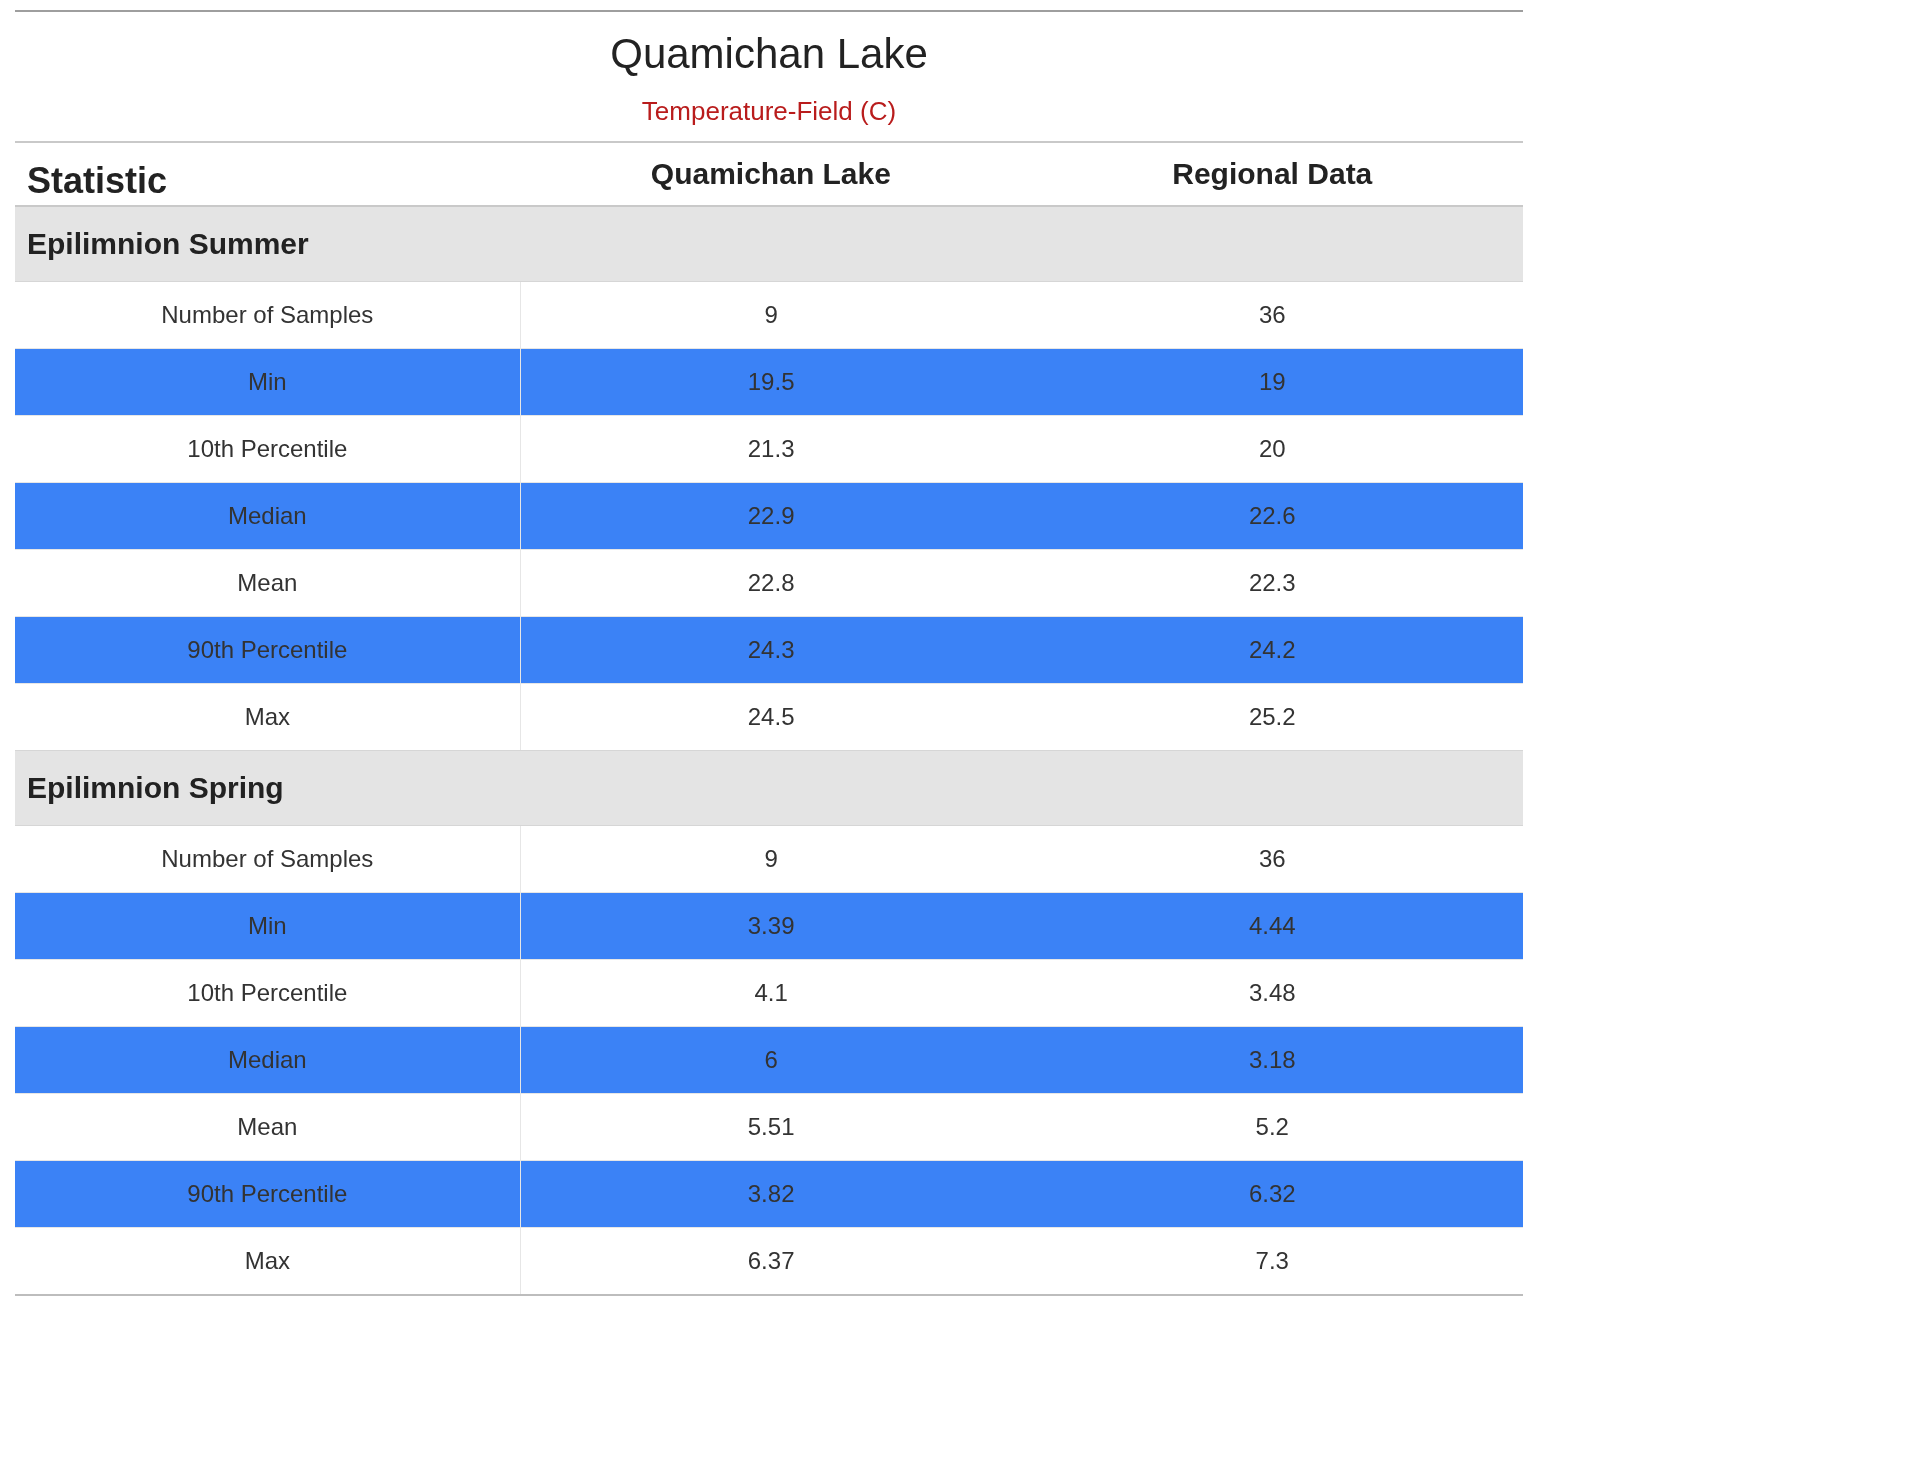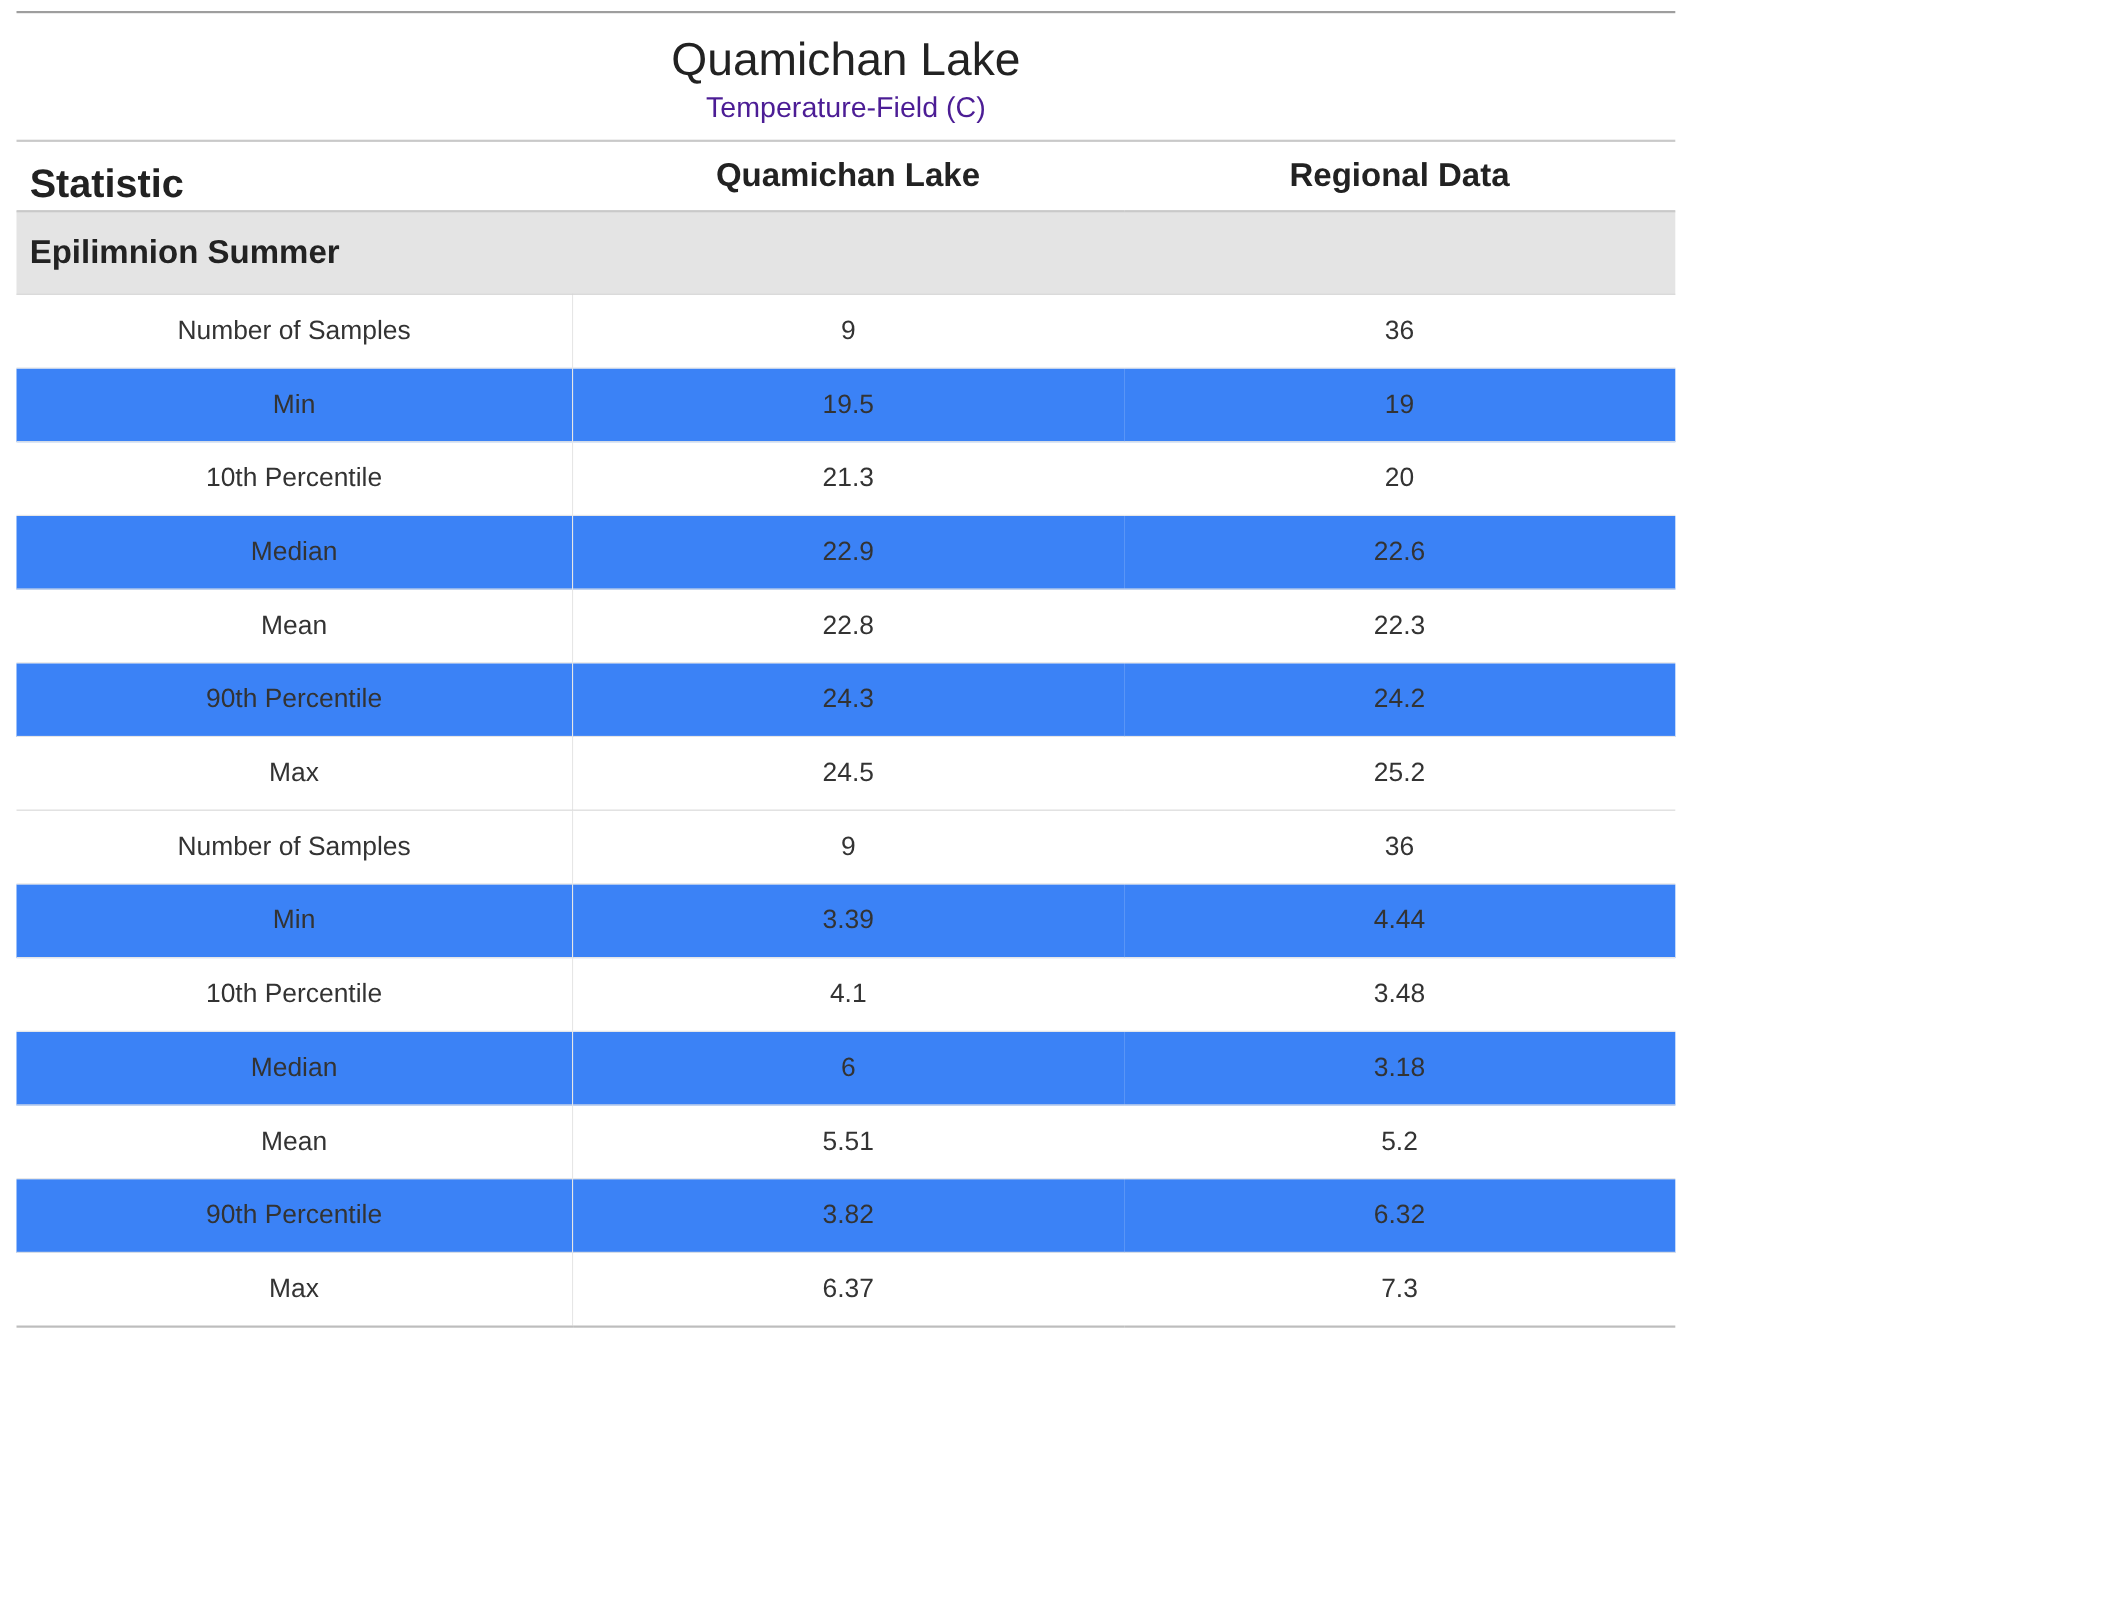--- a/index.html
+++ b/index.html
@@ -24,22 +24,22 @@
     border-bottom: 2px solid #c9c9c9;
   }
   .title-block .main-title {
     font-size: 42px;
     font-weight: 400;
     color: #222;
   }
   .title-block .sub-title {
     font-size: 26px;
     font-weight: 400;
-    color: #4c1d95;
-    margin-top: 4px;
+    color: #b91c1c;
+    margin-top: 18px;
   }
   table.data {
     width: 100%;
     border-collapse: collapse;
     font-size: 28px;
   }
   table.data th.col-stat {
     width: 33.5%;
     text-align: left;
     padding: 14px 10px 0 12px;
@@ -139,20 +139,23 @@
           <td class="stat-label">90th Percentile</td>
           <td>24.3</td>
           <td>24.2</td>
         </tr>
         <tr class="data-row section-last">
           <td class="stat-label">Max</td>
           <td>24.5</td>
           <td>25.2</td>
         </tr>
 
+        <tr class="section-header">
+          <td colspan="3">Epilimnion Spring</td>
+        </tr>
         <tr class="data-row">
           <td class="stat-label">Number of Samples</td>
           <td>9</td>
           <td>36</td>
         </tr>
         <tr class="data-row alt">
           <td class="stat-label">Min</td>
           <td>3.39</td>
           <td>4.44</td>
         </tr>

